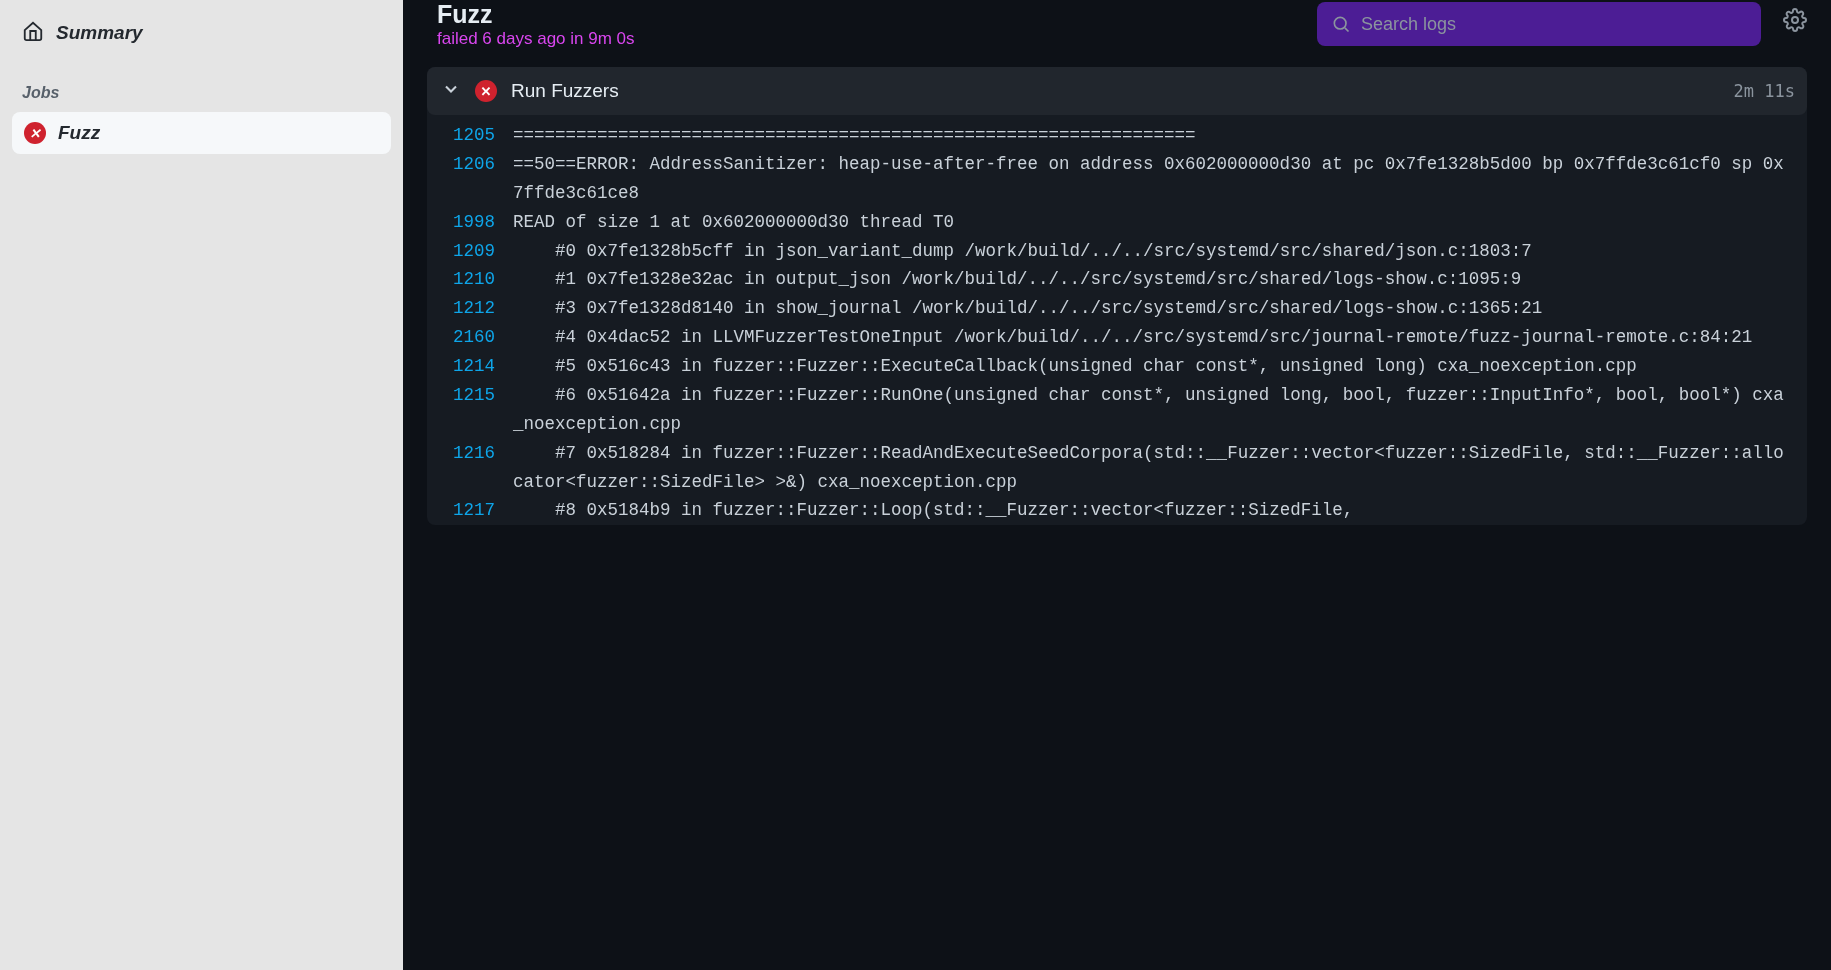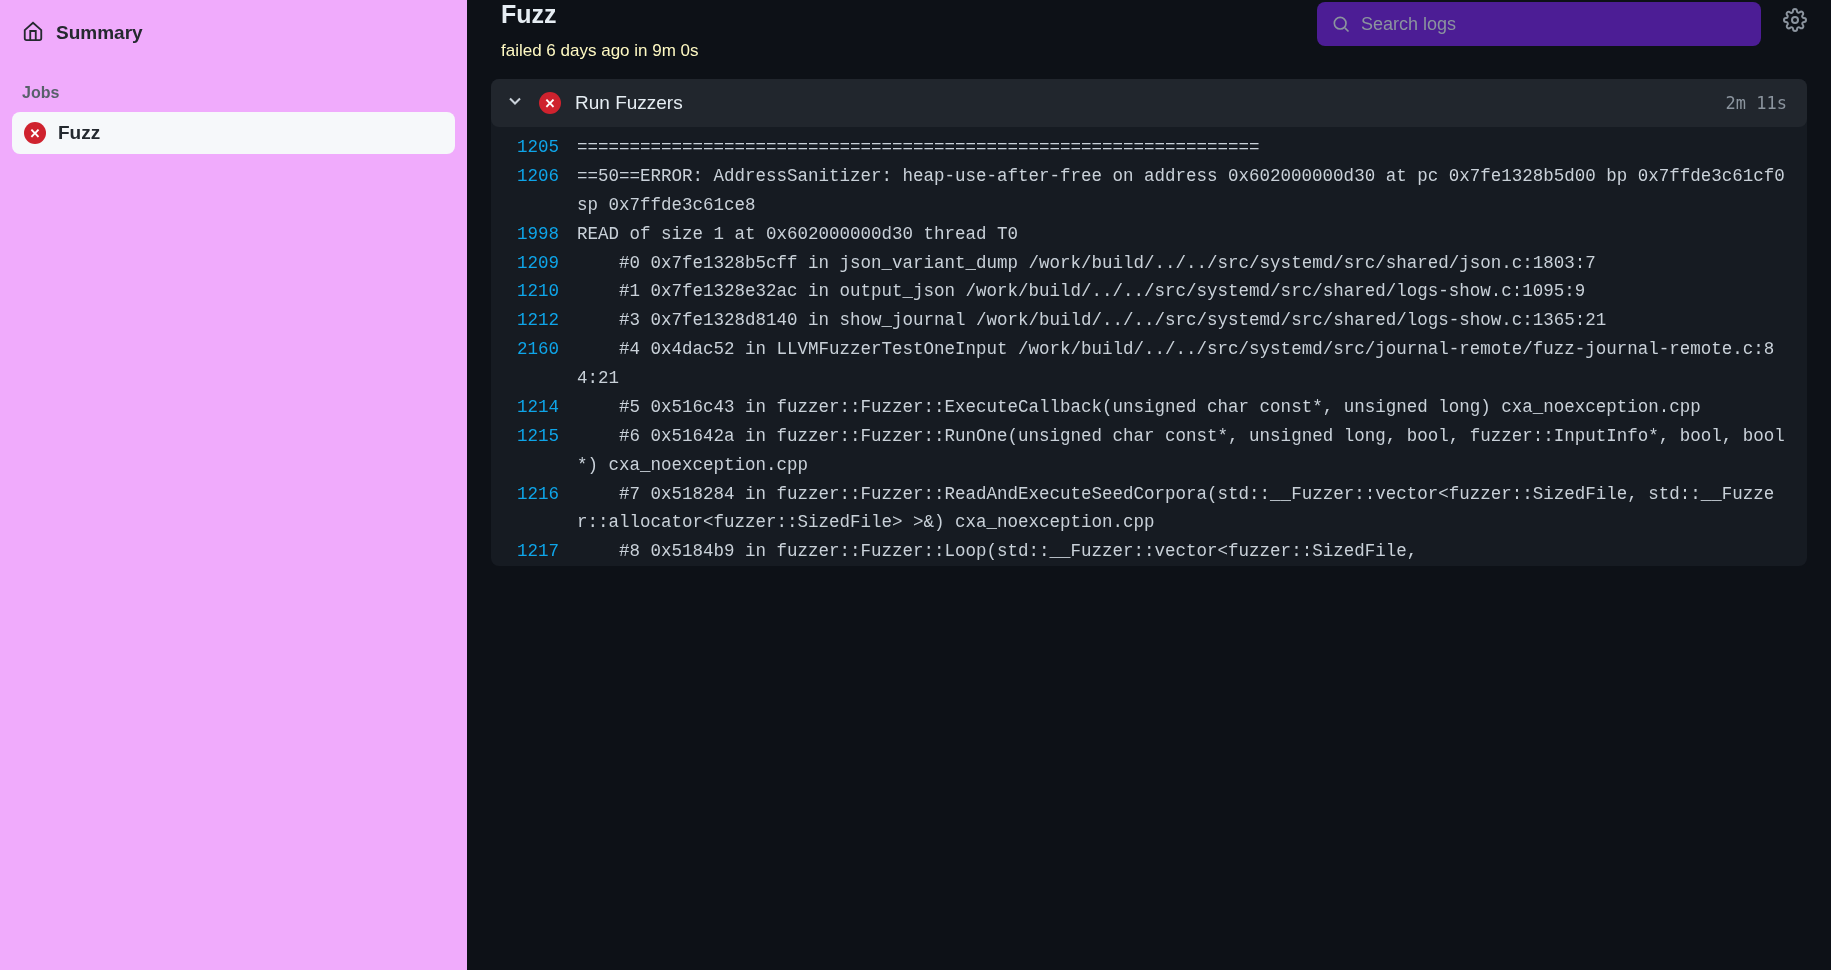--- a/index.html
+++ b/index.html
@@ -5,23 +5,24 @@
 * { box-sizing: border-box; margin: 0; padding: 0; }
 body {
   display: flex;
   font-family: -apple-system, BlinkMacSystemFont, "Segoe UI", Helvetica, Arial, sans-serif;
   height: 970px;
   width: 1831px;
   overflow: hidden;
   background: #0d1117;
 }
 .sidebar {
-  width: 467px;
-  background: #f0abfc;
+  width: 403px;
+  background: #e5e5e5;
   padding: 12px 12px;
+  font-style: italic;
 }
 .summary-item {
   display: flex;
   align-items: center;
   padding: 8px 10px;
   gap: 12px;
   cursor: pointer;
   border-radius: 6px;
 }
 .summary-item svg { width: 22px; height: 22px; stroke: #24292f; }
@@ -75,22 +76,22 @@
   padding: 0 24px 18px 34px;
 }
 .header-left { flex: 1; }
 .job-title {
   font-size: 25px;
   font-weight: 600;
   color: #e6edf3;
 }
 .sub {
   font-size: 17px;
-  color: #fef9c3;
-  margin-top: 12px;
+  color: #d946ef;
+  margin-top: 0;
 }
 .search-box {
   display: flex;
   align-items: center;
   background: #4c1d95;
   border-radius: 8px;
   padding: 0 14px;
   height: 44px;
   width: 444px;
   margin-top: 2px;
@@ -113,21 +114,21 @@
 .gear svg { width: 24px; height: 24px; stroke: #8b949e; }
 
 .step-panel {
   margin: 0 24px;
   background: #161b22;
   border-radius: 8px;
 }
 .step-header {
   display: flex;
   align-items: center;
-  padding: 12px 20px 12px 14px;
+  padding: 12px 12px 12px 14px;
   gap: 14px;
   background: #21262d;
   border-radius: 8px;
   cursor: pointer;
 }
 .chevron svg { width: 20px; height: 20px; stroke: #c9d1d9; }
 .step-title { font-size: 19px; color: #e6edf3; flex: 1; font-weight: 400; }
 .step-duration { font-family: ui-monospace, SFMono-Regular, Menlo, Consolas, monospace; color: #8b949e; font-size: 17px; }
 
 .log-body {

